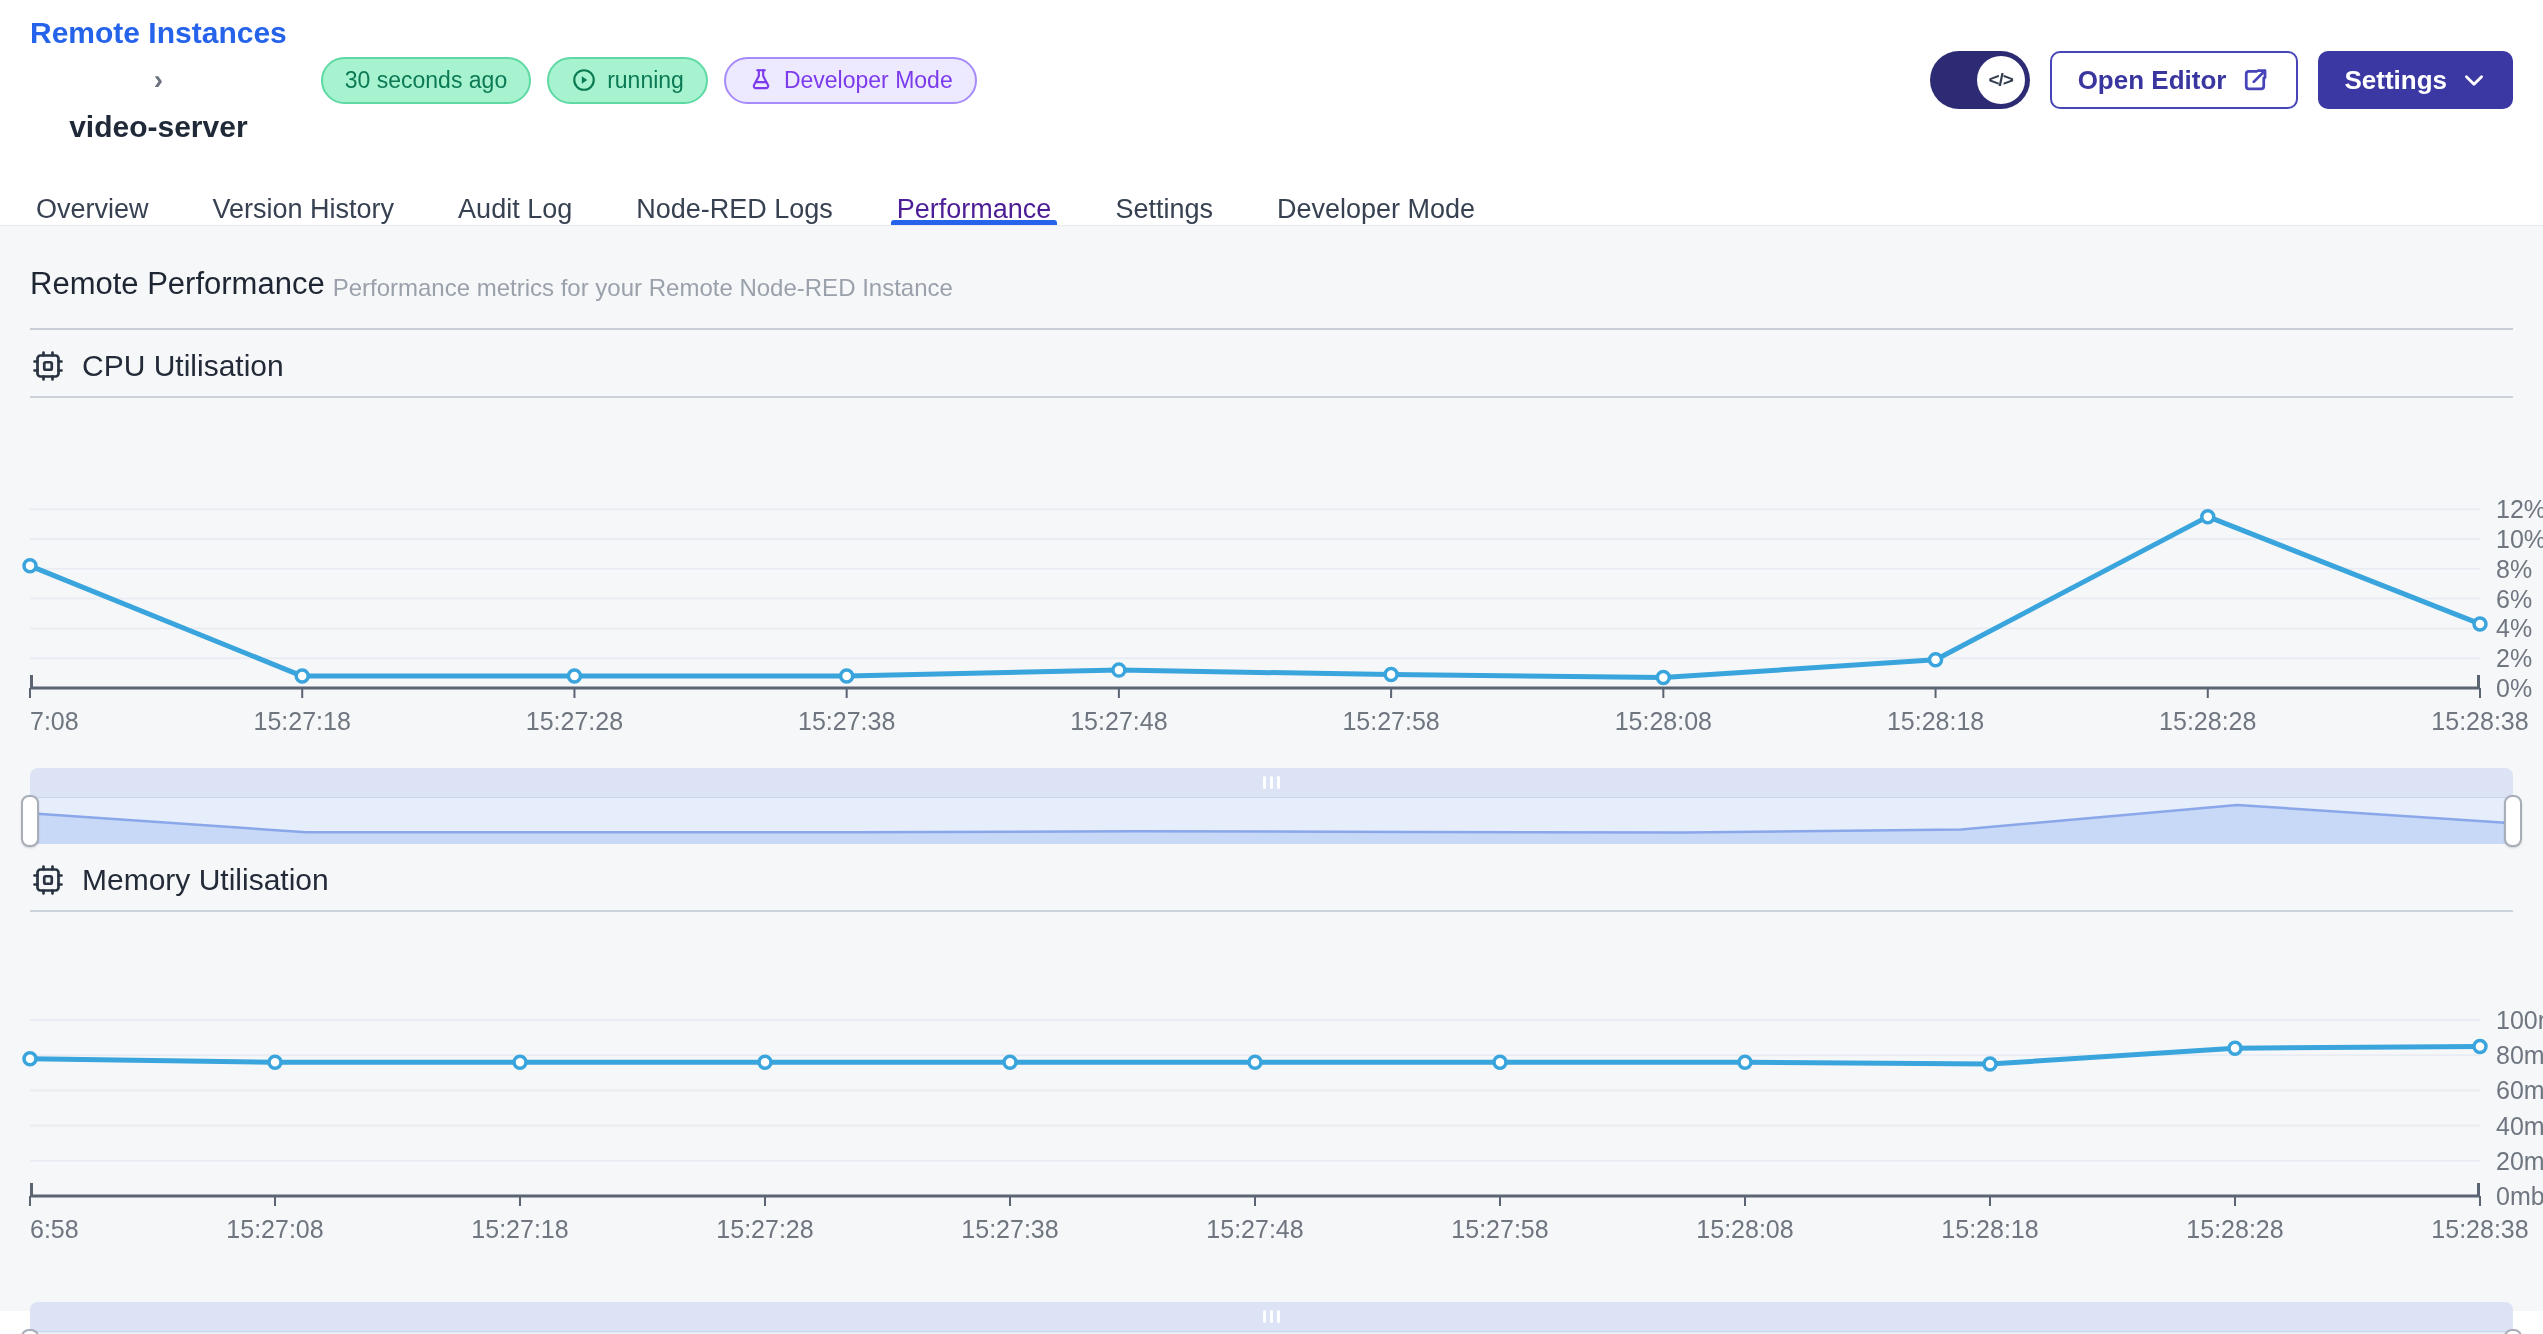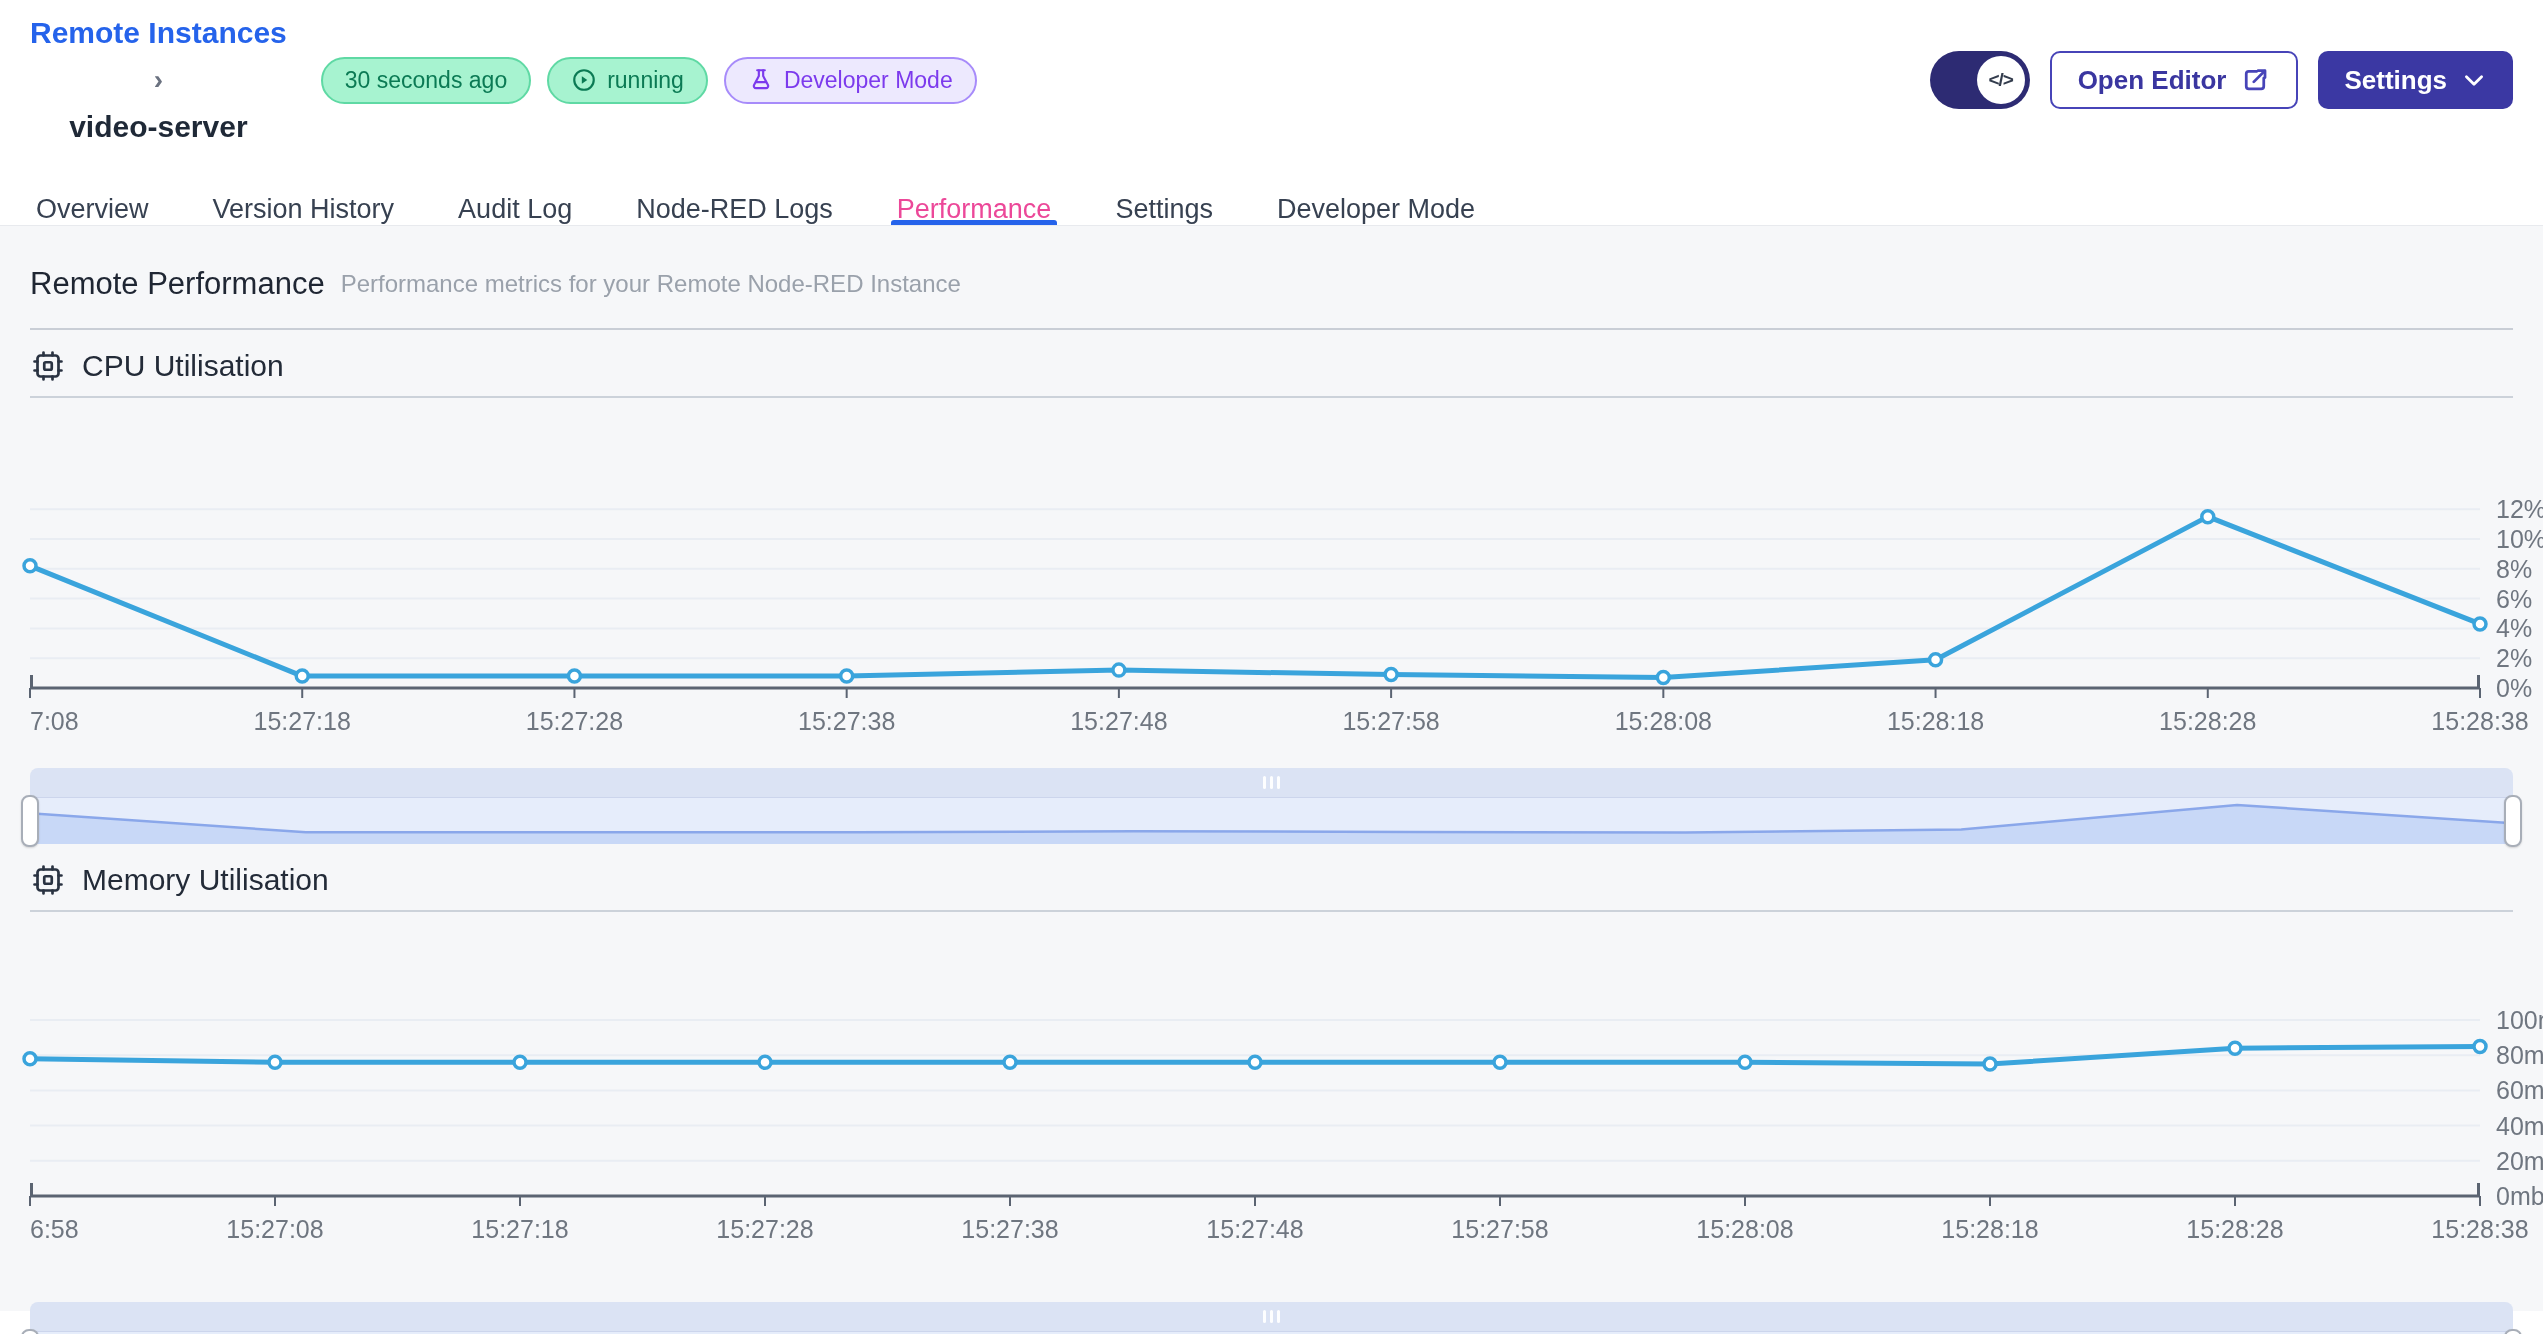--- a/index.html
+++ b/index.html
@@ -23,26 +23,26 @@
   .dev-toggle .knob { position:absolute; right: 5px; top: 5px; width: 48px; height: 48px; border-radius: 50%; background:#fff; display:flex; align-items:center; justify-content:center; font-size: 19px; font-weight:700; color:#333c4d; letter-spacing:-1px; }
   .btn { height: 58px; border-radius: 10px; font-size: 26px; font-weight: 700; display:flex; align-items:center; gap: 14px; padding: 0 26px; cursor:pointer; border:none; font-family: "Liberation Sans", sans-serif; text-align: right; }
   .btn.outline { background:#fff; color:#3a36a0; border: 2px solid #4744b8; }
   .btn.solid { background:#3b38a3; color:#fff; }
   .app-row { margin-top: 14px; font-size: 24px; color:#6b7280; }
   .app-row .app-link { color:#2563eb; cursor:pointer; }
 
   
   .tabbar { background:#fff; display:flex; align-items:flex-end; padding: 0 30px; height: 72px; border-bottom: 1px solid #e8eaee; }
   .tab { display:flex; align-items:center; font-size: 27px; color:#374151; margin-right: 52px; padding: 0 6px; position:relative; cursor:pointer; white-space:nowrap; }
-  .tab.active { color:#ec4899;text-decoration:underline; }
+  .tab.active { color:#4c1d95;text-decoration:underline; }
   .tab.active::after { content:""; position:absolute; left:0; right:0; bottom:0; height: 5px; background:#2563eb; border-radius: 3px 3px 0 0; }
 
   
   .content { background:#f6f7f9; height: 1085px; padding: 0 30px; }
-  .page-title-row { display:flex; align-items:center; gap: 16px; padding-top: 40px; }
+  .page-title-row { display:flex; align-items:flex-end; gap: 8px; padding-top: 40px; }
   .page-title { font-size: 31px; font-weight: 500; color:#1f2633; }
   .page-subtitle { font-size: 24px; color:#9aa1ab; }
   .hr { height: 2px; background:#c9ced6; margin-top: 26px; }
   .hr.section { background:#ccd2da; margin-top: 12px; }
   .section-title-row { display:flex; align-items:center; gap: 16px; margin-top: 18px; }
   .section-title-row svg { display:block; color:#2a3342; }
   .section-title { font-size: 30px; font-weight: 500; color:#232b38; }
 
   .chart-svg { display:block; overflow: visible; margin-top: 62px; }
   .chart-svg text { font-family: "Liberation Sans", sans-serif; font-size: 25px; fill:#6f7680; }

